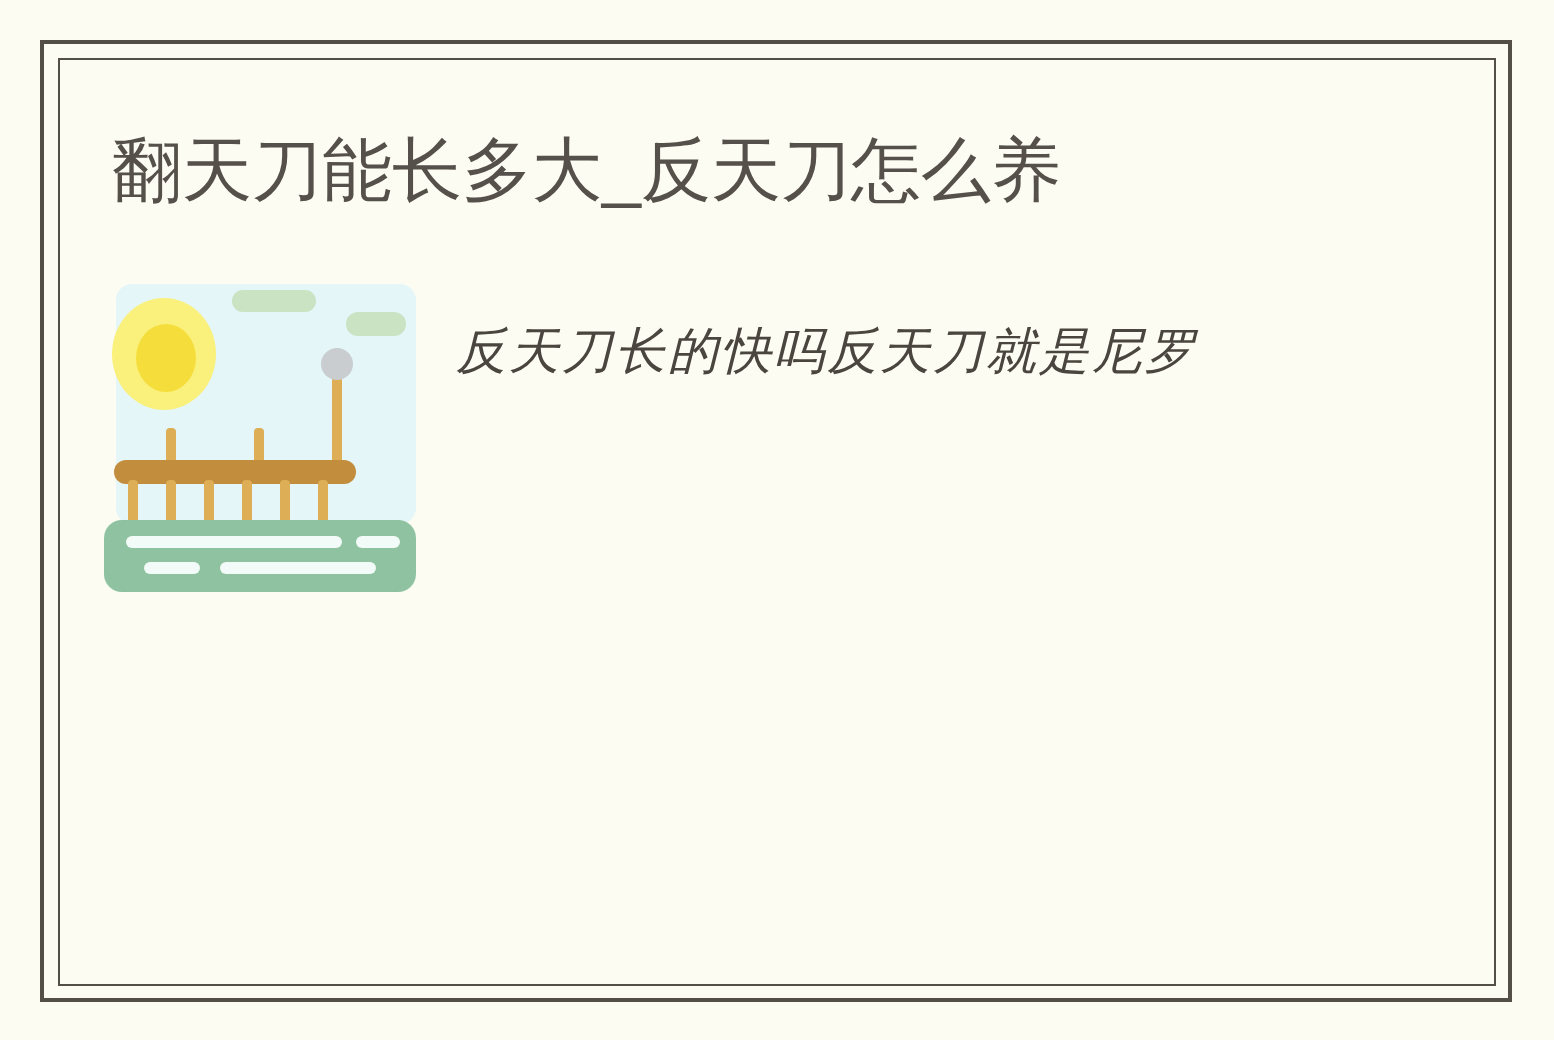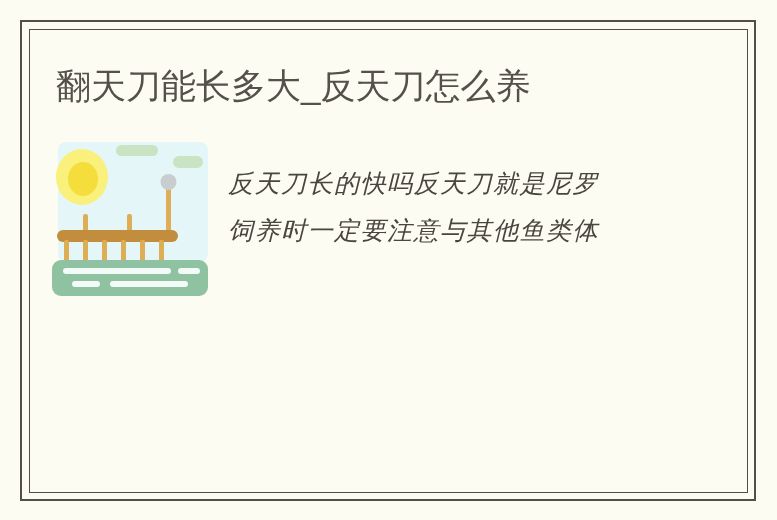--- a/index.html
+++ b/index.html
@@ -71,21 +71,21 @@
     top: 0px;
     width: 156px;
     height: 154px;
   }
   .illus svg { display: block; }
 
   
   .body-text {
     position: absolute;
     left: 176px;
-    top: 18px;
+    top: 10px;
     width: 430px;
   }
   .body-line {
     font-size: 25px;
     line-height: 47px;
     color: #4A453E;
     letter-spacing: 1.5px;
     white-space: nowrap;
     font-family: "DejaVu Sans", sans-serif;
     font-style: italic;
@@ -134,17 +134,16 @@
 
         <rect x="11" y="126" width="108" height="6" rx="3" ry="3" fill="#F2FBF7"></rect>
         <rect x="126" y="126" width="22" height="6" rx="3" ry="3" fill="#F2FBF7"></rect>
         <rect x="20" y="139" width="28" height="6" rx="3" ry="3" fill="#F2FBF7"></rect>
         <rect x="58" y="139" width="78" height="6" rx="3" ry="3" fill="#F2FBF7"></rect>
       </svg>
     </div>
 
     <div class="body-text">
       <div class="body-line">反天刀长的快吗反天刀就是尼罗</div>
-      <div class="body-line">饲养时一定要注意与其他鱼类体</div>
     </div>
 
   </div>
 </div>
 
 </body></html>

